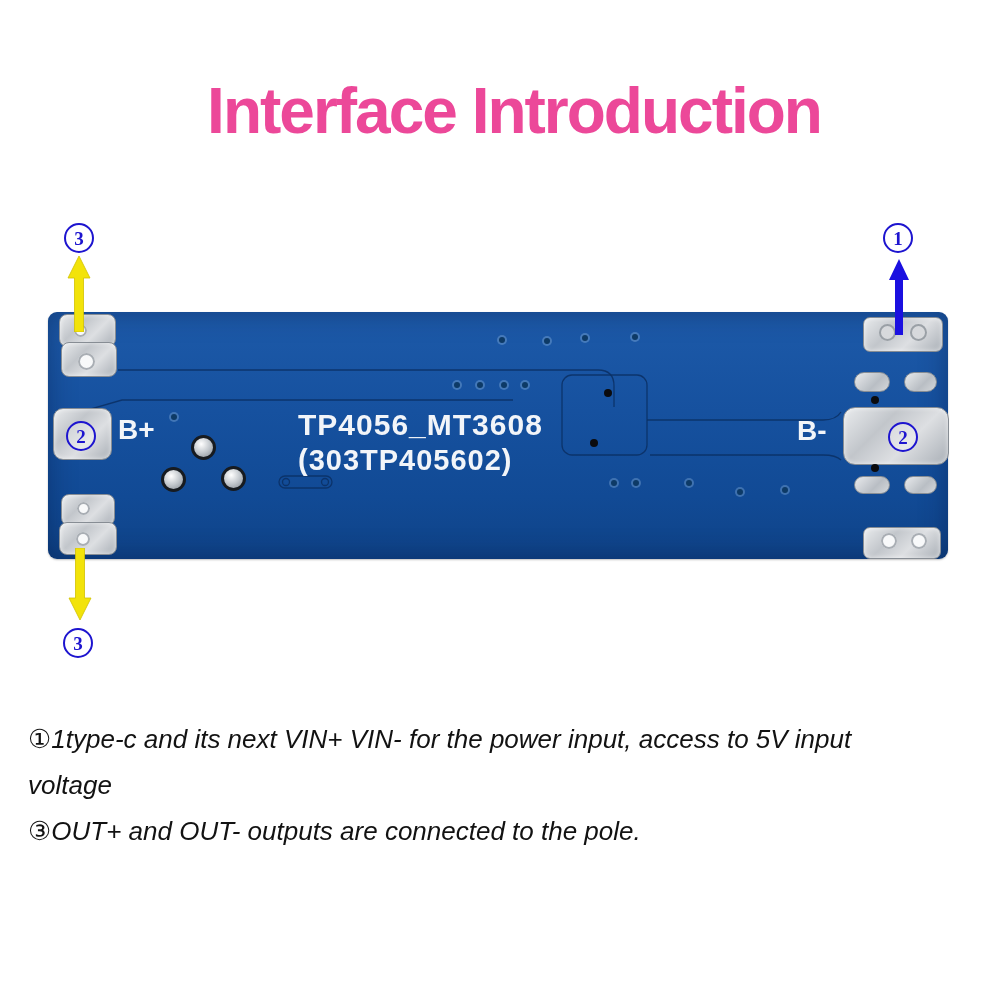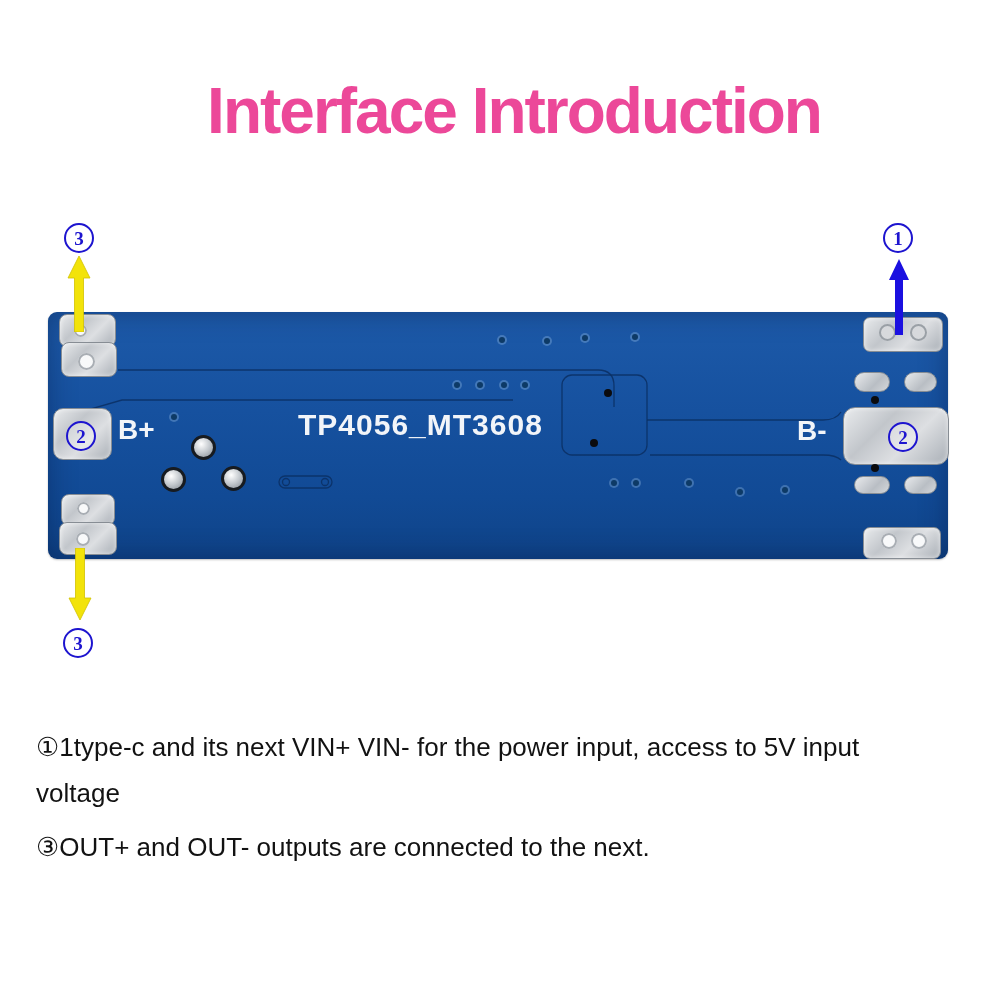--- a/index.html
+++ b/index.html
@@ -50,21 +50,21 @@
     display:flex; align-items:center; justify-content:center; line-height:1;
   }
   .callout.on-pad { background:rgba(255,255,255,.30); }
   
   .arrow { position:absolute; }
   
   .descriptions {
     position:absolute; left:28px; top:716px; width:966px;
     font-size:26px; line-height:46px; color:#121212;
   }
-  .descriptions p { margin:8px; white-space:pre-line; }
+  .descriptions p { margin:0; white-space:pre-line;font-style:italic; }
 </style>
 </head>
 <body>
 
 <div class="stage">
 
   <div class="title">Interface Introduction</div>
 
   <div class="board">
 
@@ -126,20 +126,21 @@
     <div class="via" style="left:585px; top:168px;"></div>
     <div class="via" style="left:638px; top:168px;"></div>
     <div class="via" style="left:689px; top:177px;"></div>
     <div class="via" style="left:734px; top:175px;"></div>
     <div class="via black" style="left:542px; top:127px;"></div>
     <div class="via black" style="left:556px; top:77px;"></div>
     <div class="via black" style="left:823px; top:84px;"></div>
     <div class="via black" style="left:823px; top:152px;"></div>
 
     <div class="silk center" style="left:250px; top:96px; width:400px; font-size:30px;">TP4056_MT3608</div>
+    <div class="silk center" style="left:250px; top:132px; width:400px; font-size:29px;">(303TP405602)</div>
     <div class="silk" style="left:70px; top:102px; font-size:28px;">B+</div>
     <div class="silk" style="left:749px; top:103px; font-size:28px;">B-</div>
 
     <div class="callout on-pad" style="left:18px; top:109px;">2</div>
     <div class="callout on-pad" style="left:840px; top:110px;">2</div>
   </div>
 
   <div class="arrow" style="left:67px; top:256px;">
     <svg width="24" height="76" viewBox="0 0 24 76">
       <polygon points="12,0 23,22 16.5,22 16.5,76 7.5,76 7.5,22 1,22" fill="#f2e30a" stroke="#d2c200" stroke-width="0.8"></polygon>
@@ -156,16 +157,16 @@
     </svg>
   </div>
 
   <div class="callout" style="left:64px; top:223px;">3</div>
   <div class="callout" style="left:883px; top:223px;">1</div>
   <div class="callout" style="left:63px; top:628px;">3</div>
 
   <div class="descriptions">
     <p>①1type-c and its next VIN+ VIN- for the power input, access to 5V input
 voltage</p>
-    <p>③OUT+ and OUT- outputs are connected to the next.</p>
+    <p>③OUT+ and OUT- outputs are connected to the pole.</p>
   </div>
 
 </div>
 
 </body></html>

